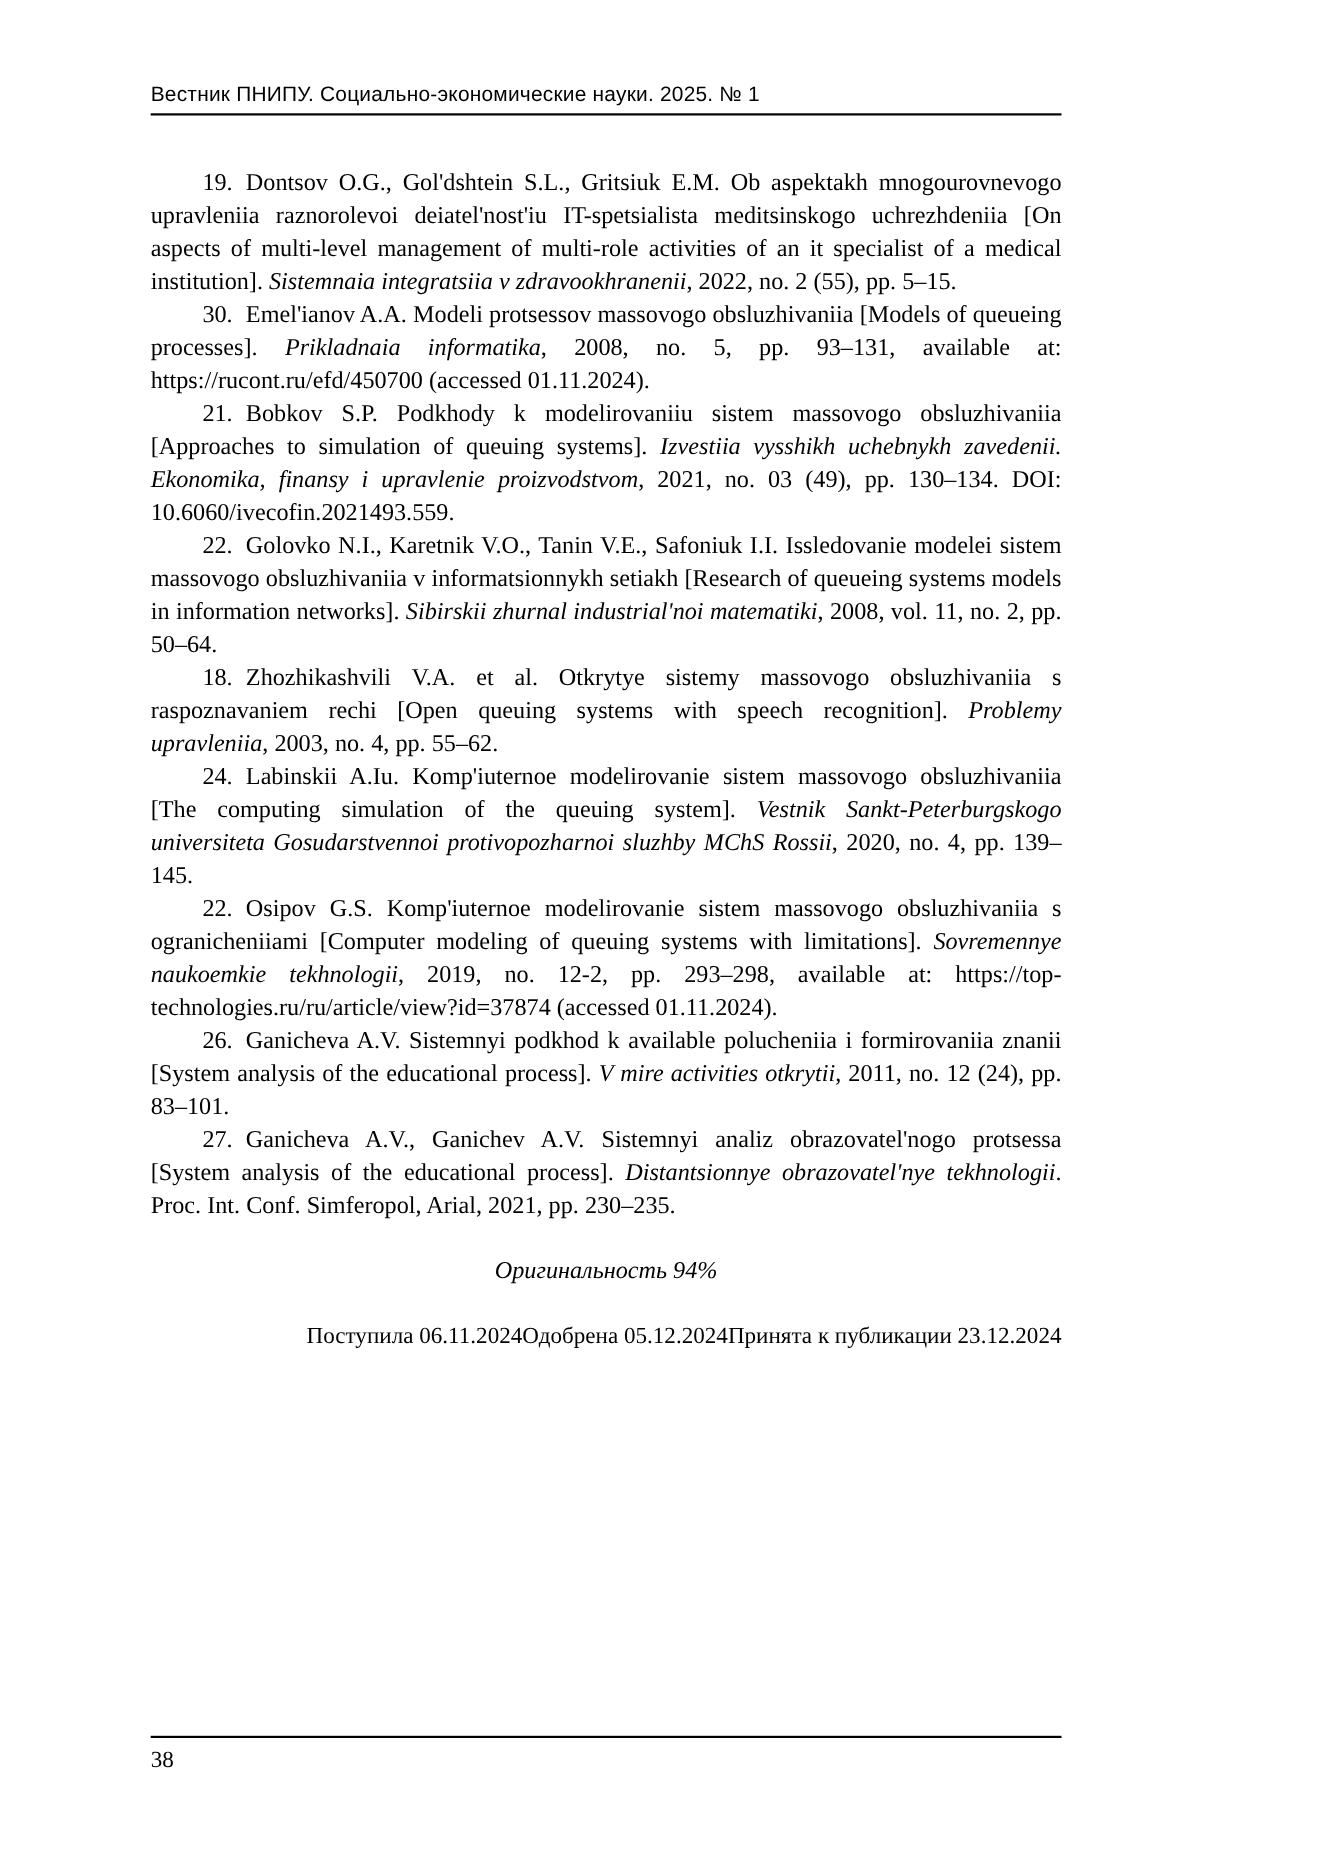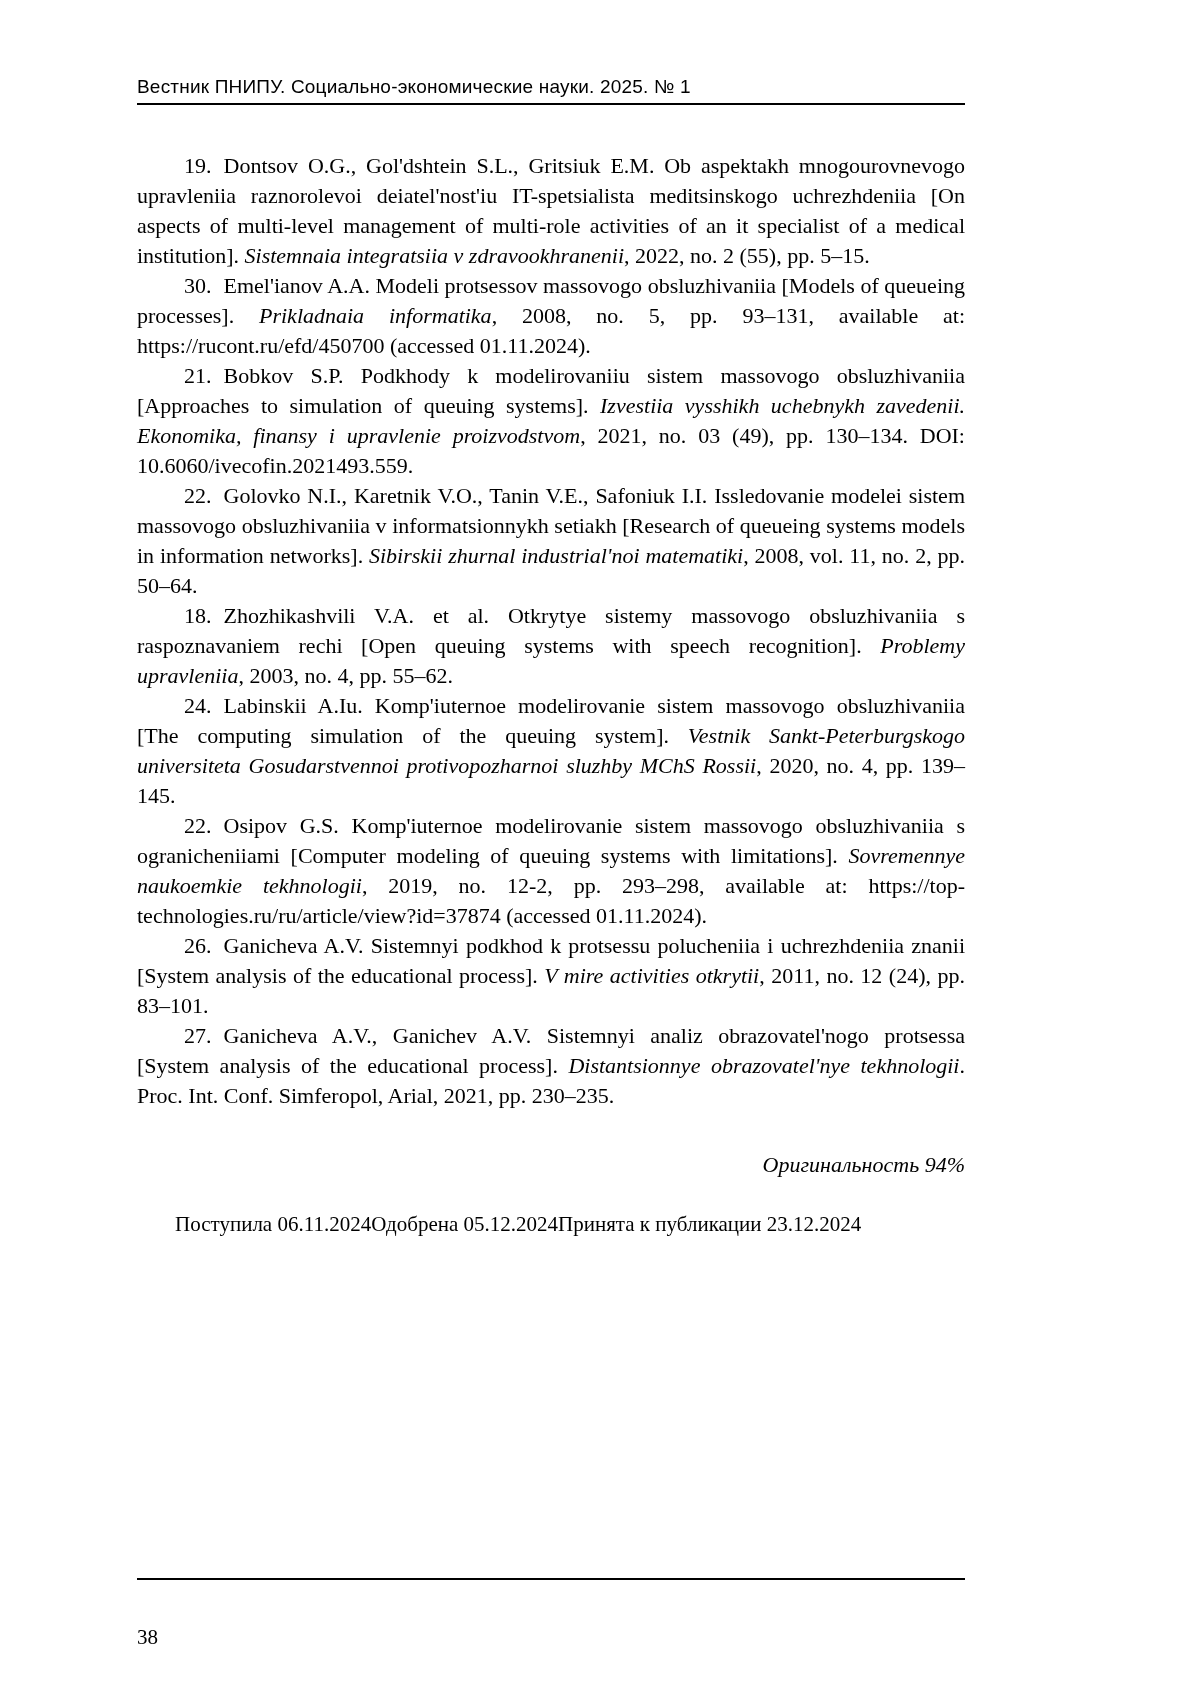--- a/index.html
+++ b/index.html
@@ -49,48 +49,48 @@
     text-align: justify;
   }
   .ref {
     margin: 0;
     text-indent: 47px;
   }
   .ref-num {
     padding-right: 12px;
   }
   .originality {
-    margin-top: 40px;
-    text-align: right;
+    margin-top: 30px;
+    text-align: center;
     font-style: italic;
     font-size: 22px;
     line-height: 28px;
   }
   .dates {
     margin-top: 32px;
     padding-left: 38px;
     display: flex;
-    justify-content: flex-start;
+    justify-content: flex-end;
     font-size: 21px;
     line-height: 26px;
   }
   .foot-rule {
     position: absolute;
     left: 137px;
     top: 1578px;
     width: 828px;
     border: none;
     border-top: 2px solid #000000;
     height: 0;
     margin: 0;
   }
   .page-number {
     position: absolute;
     left: 137px;
-    top: 1624px;
+    top: 1586px;
     font-size: 21px;
     line-height: 26px;
   }
 </style>
 </head>
 <body>
 
 <div class="page">
   <div class="content">
 
@@ -99,21 +99,21 @@
     <hr class="head-rule">
 
     <div class="refs">
         <p class="ref"><span class="ref-num">19.</span><span>Dontsov O.G., Gol'dshtein S.L., Gritsiuk E.M. Ob aspektakh mnogourovnevogo upravleniia raznorolevoi deiatel'nost'iu IT-spetsialista meditsinskogo uchrezhdeniia [On aspects of multi-level management of multi-role activities of an it specialist of a medical institution]. </span><i>Sistemnaia integratsiia v zdravookhranenii</i><span>, 2022, no. 2 (55), pp. 5–15.</span></p>
         <p class="ref"><span class="ref-num">30.</span><span>Emel'ianov A.A. Modeli protsessov massovogo obsluzhivaniia [Models of queueing processes]. </span><i>Prikladnaia informatika</i><span>, 2008, no. 5, pp. 93–131, available at: https://rucont.ru/efd/450700 (accessed 01.11.2024).</span></p>
         <p class="ref"><span class="ref-num">21.</span><span>Bobkov S.P. Podkhody k modelirovaniiu sistem massovogo obsluzhivaniia [Approaches to simulation of queuing systems]. </span><i>Izvestiia vysshikh uchebnykh zavedenii. Ekonomika, finansy i upravlenie proizvodstvom</i><span>, 2021, no. 03 (49), pp. 130–134. DOI: 10.6060/ivecofin.2021493.559.</span></p>
         <p class="ref"><span class="ref-num">22.</span><span>Golovko N.I., Karetnik V.O., Tanin V.E., Safoniuk I.I. Issledovanie modelei sistem massovogo obsluzhivaniia v informatsionnykh setiakh [Research of queueing systems models in information networks]. </span><i>Sibirskii zhurnal industrial'noi matematiki</i><span>, 2008, vol. 11, no. 2, pp. 50–64.</span></p>
         <p class="ref"><span class="ref-num">18.</span><span>Zhozhikashvili V.A. et al. Otkrytye sistemy massovogo obsluzhivaniia s raspoznavaniem rechi [Open queuing systems with speech recognition]. </span><i>Problemy upravleniia</i><span>, 2003, no. 4, pp. 55–62.</span></p>
         <p class="ref"><span class="ref-num">24.</span><span>Labinskii A.Iu. Komp'iuternoe modelirovanie sistem massovogo obsluzhivaniia [The computing simulation of the queuing system]. </span><i>Vestnik Sankt-Peterburgskogo universiteta Gosudarstvennoi protivopozharnoi sluzhby MChS Rossii</i><span>, 2020, no. 4, pp. 139–145.</span></p>
         <p class="ref"><span class="ref-num">22.</span><span>Osipov G.S. Komp'iuternoe modelirovanie sistem massovogo obsluzhivaniia s ogranicheniiami [Computer modeling of queuing systems with limitations]. </span><i>Sovremennye naukoemkie tekhnologii</i><span>, 2019, no. 12-2, pp. 293–298, available at: https://top-technologies.ru/ru/article/view?id=37874 (accessed 01.11.2024).</span></p>
-        <p class="ref"><span class="ref-num">26.</span><span>Ganicheva A.V. Sistemnyi podkhod k protsessu polucheniia i uchrezhdeniia znanii [System analysis of the educational process]. </span><i>V mire activities otkrytii</i><span>, 2011, no. 12 (24), pp. 83–101.</span></p>
+        <p class="ref"><span class="ref-num">26.</span><span>Ganicheva A.V. Sistemnyi podkhod k available polucheniia i formirovaniia znanii [System analysis of the educational process]. </span><i>V mire activities otkrytii</i><span>, 2011, no. 12 (24), pp. 83–101.</span></p>
         <p class="ref"><span class="ref-num">27.</span><span>Ganicheva A.V., Ganichev A.V. Sistemnyi analiz obrazovatel'nogo protsessa [System analysis of the educational process]. </span><i>Distantsionnye obrazovatel'nye tekhnologii</i><span>. Proc. Int. Conf. Simferopol, Arial, 2021, pp. 230–235.</span></p>
       </div>
 
     <div class="originality">Оригинальность 94%</div>
 
     <div class="dates">
       <span>Поступила 06.11.2024</span>
       <span>Одобрена 05.12.2024</span>
       <span>Принята к публикации 23.12.2024</span>
     </div>

